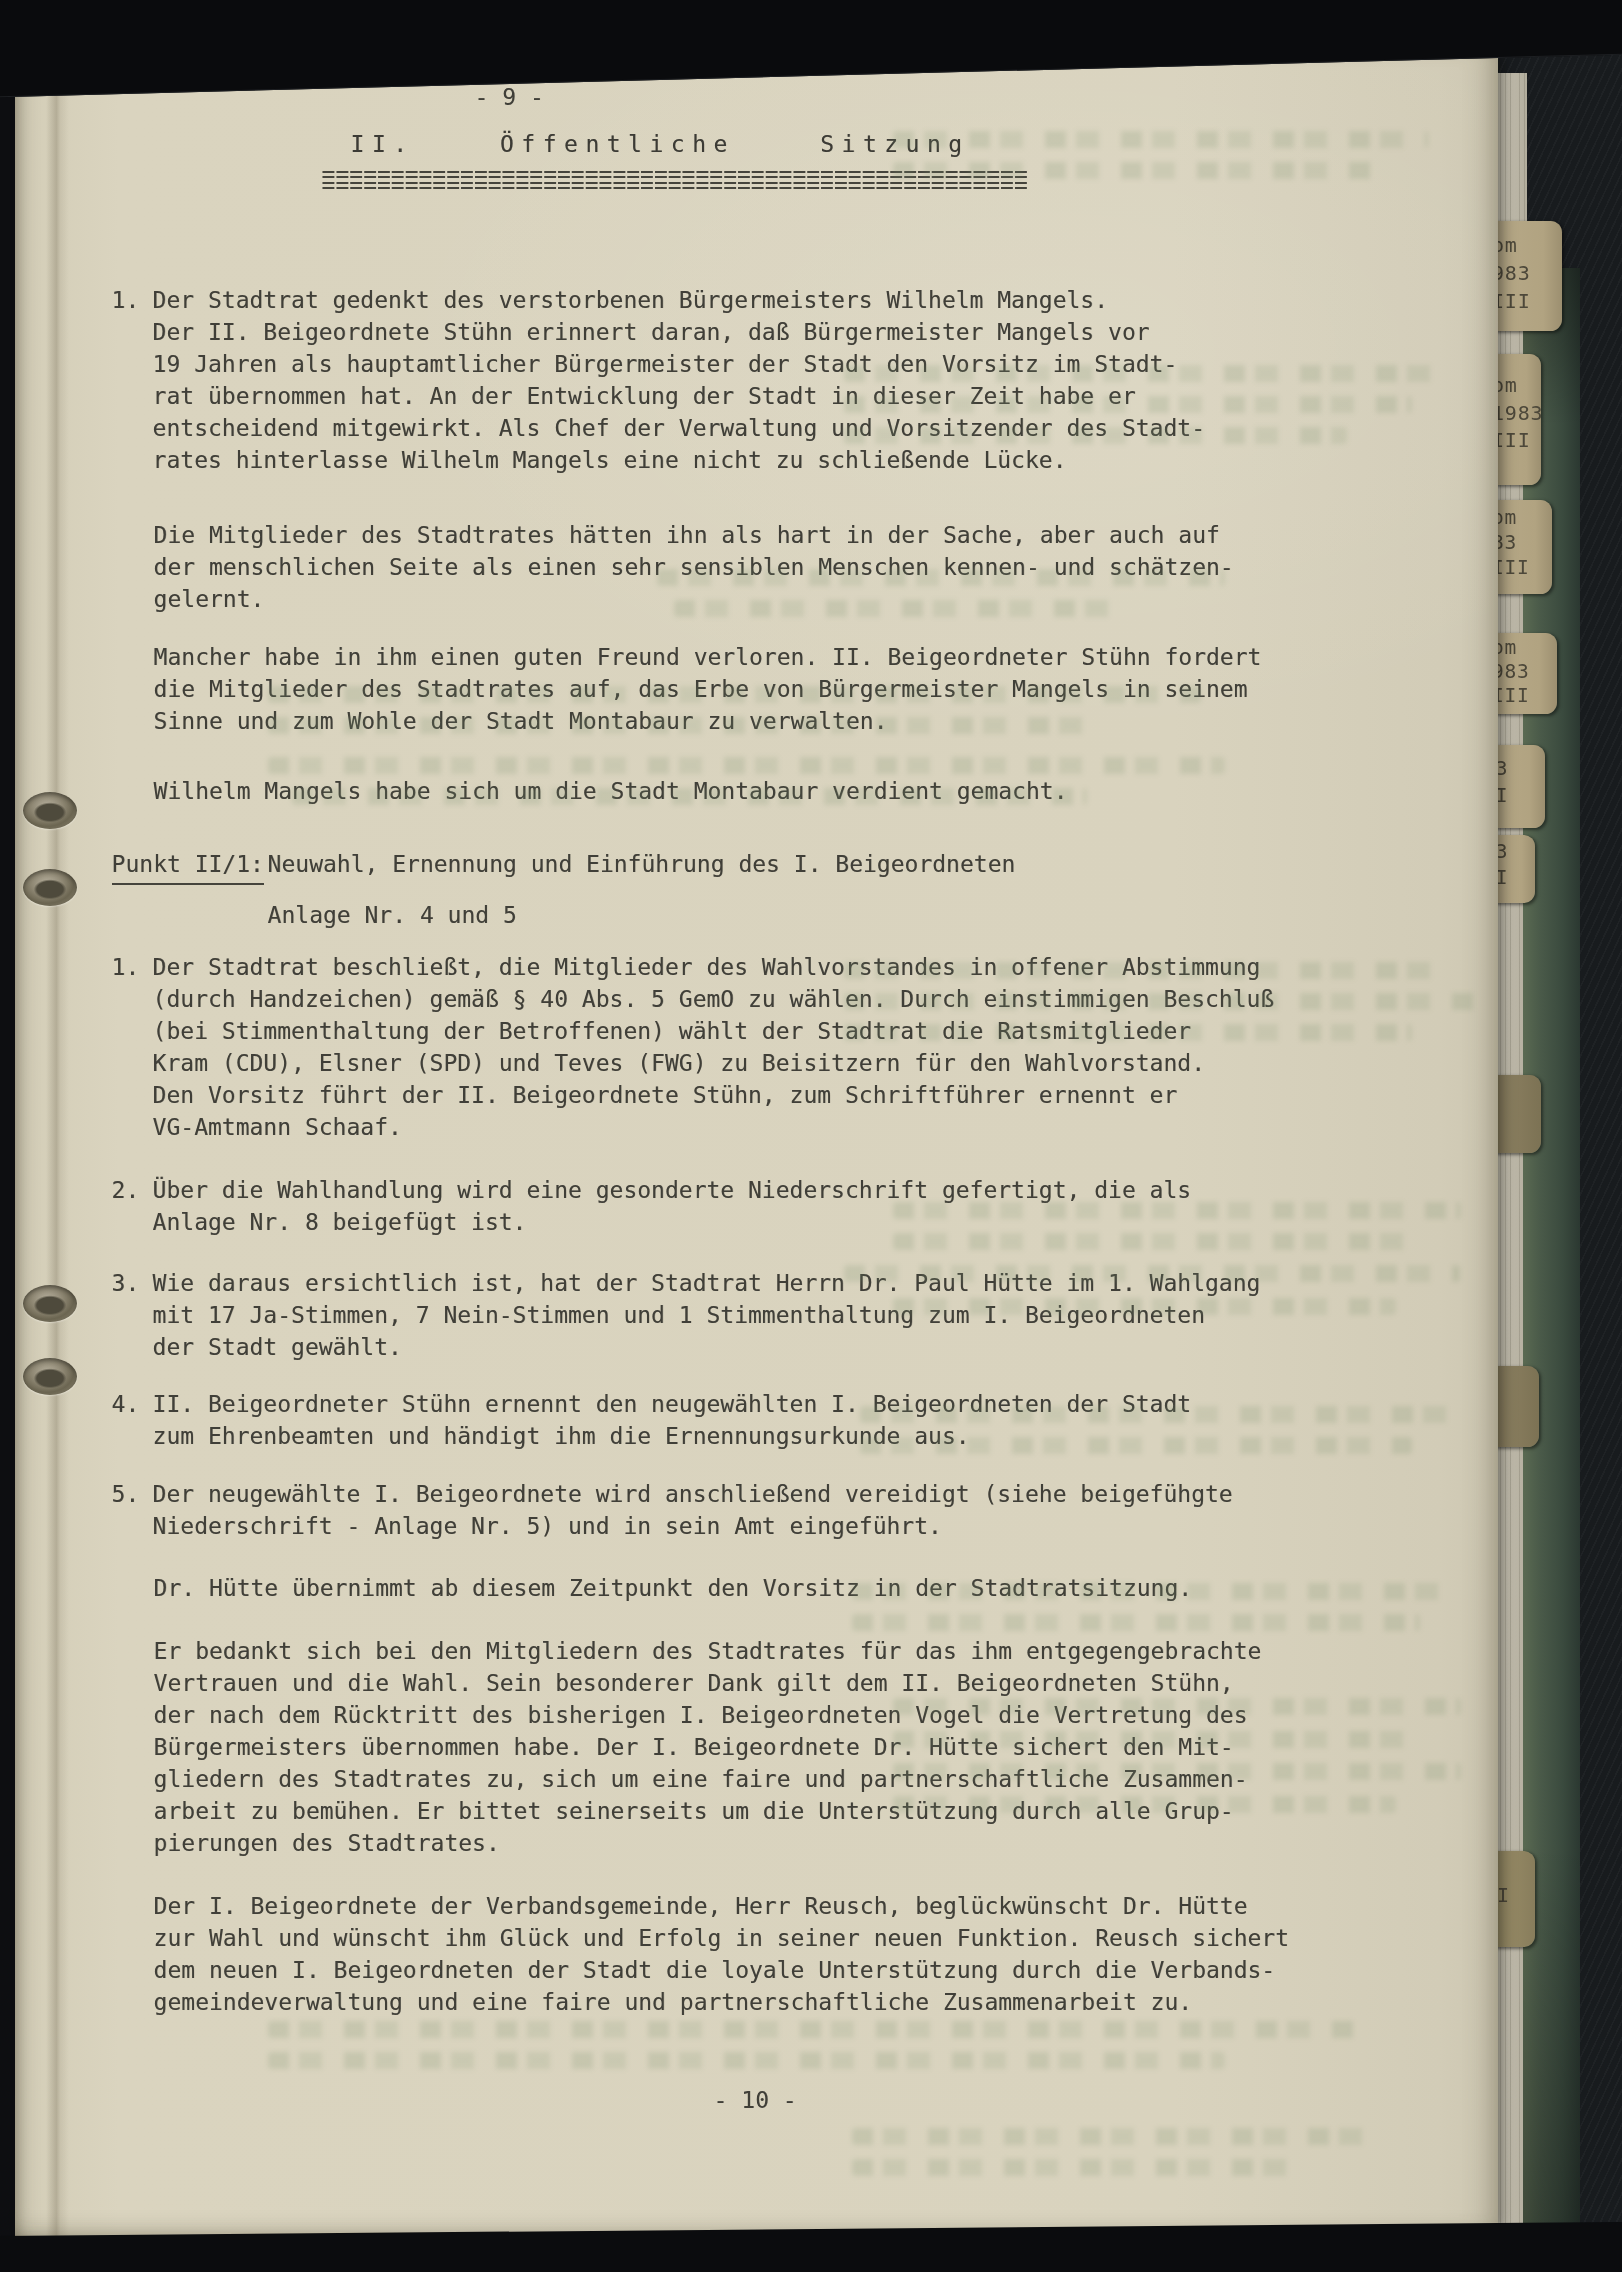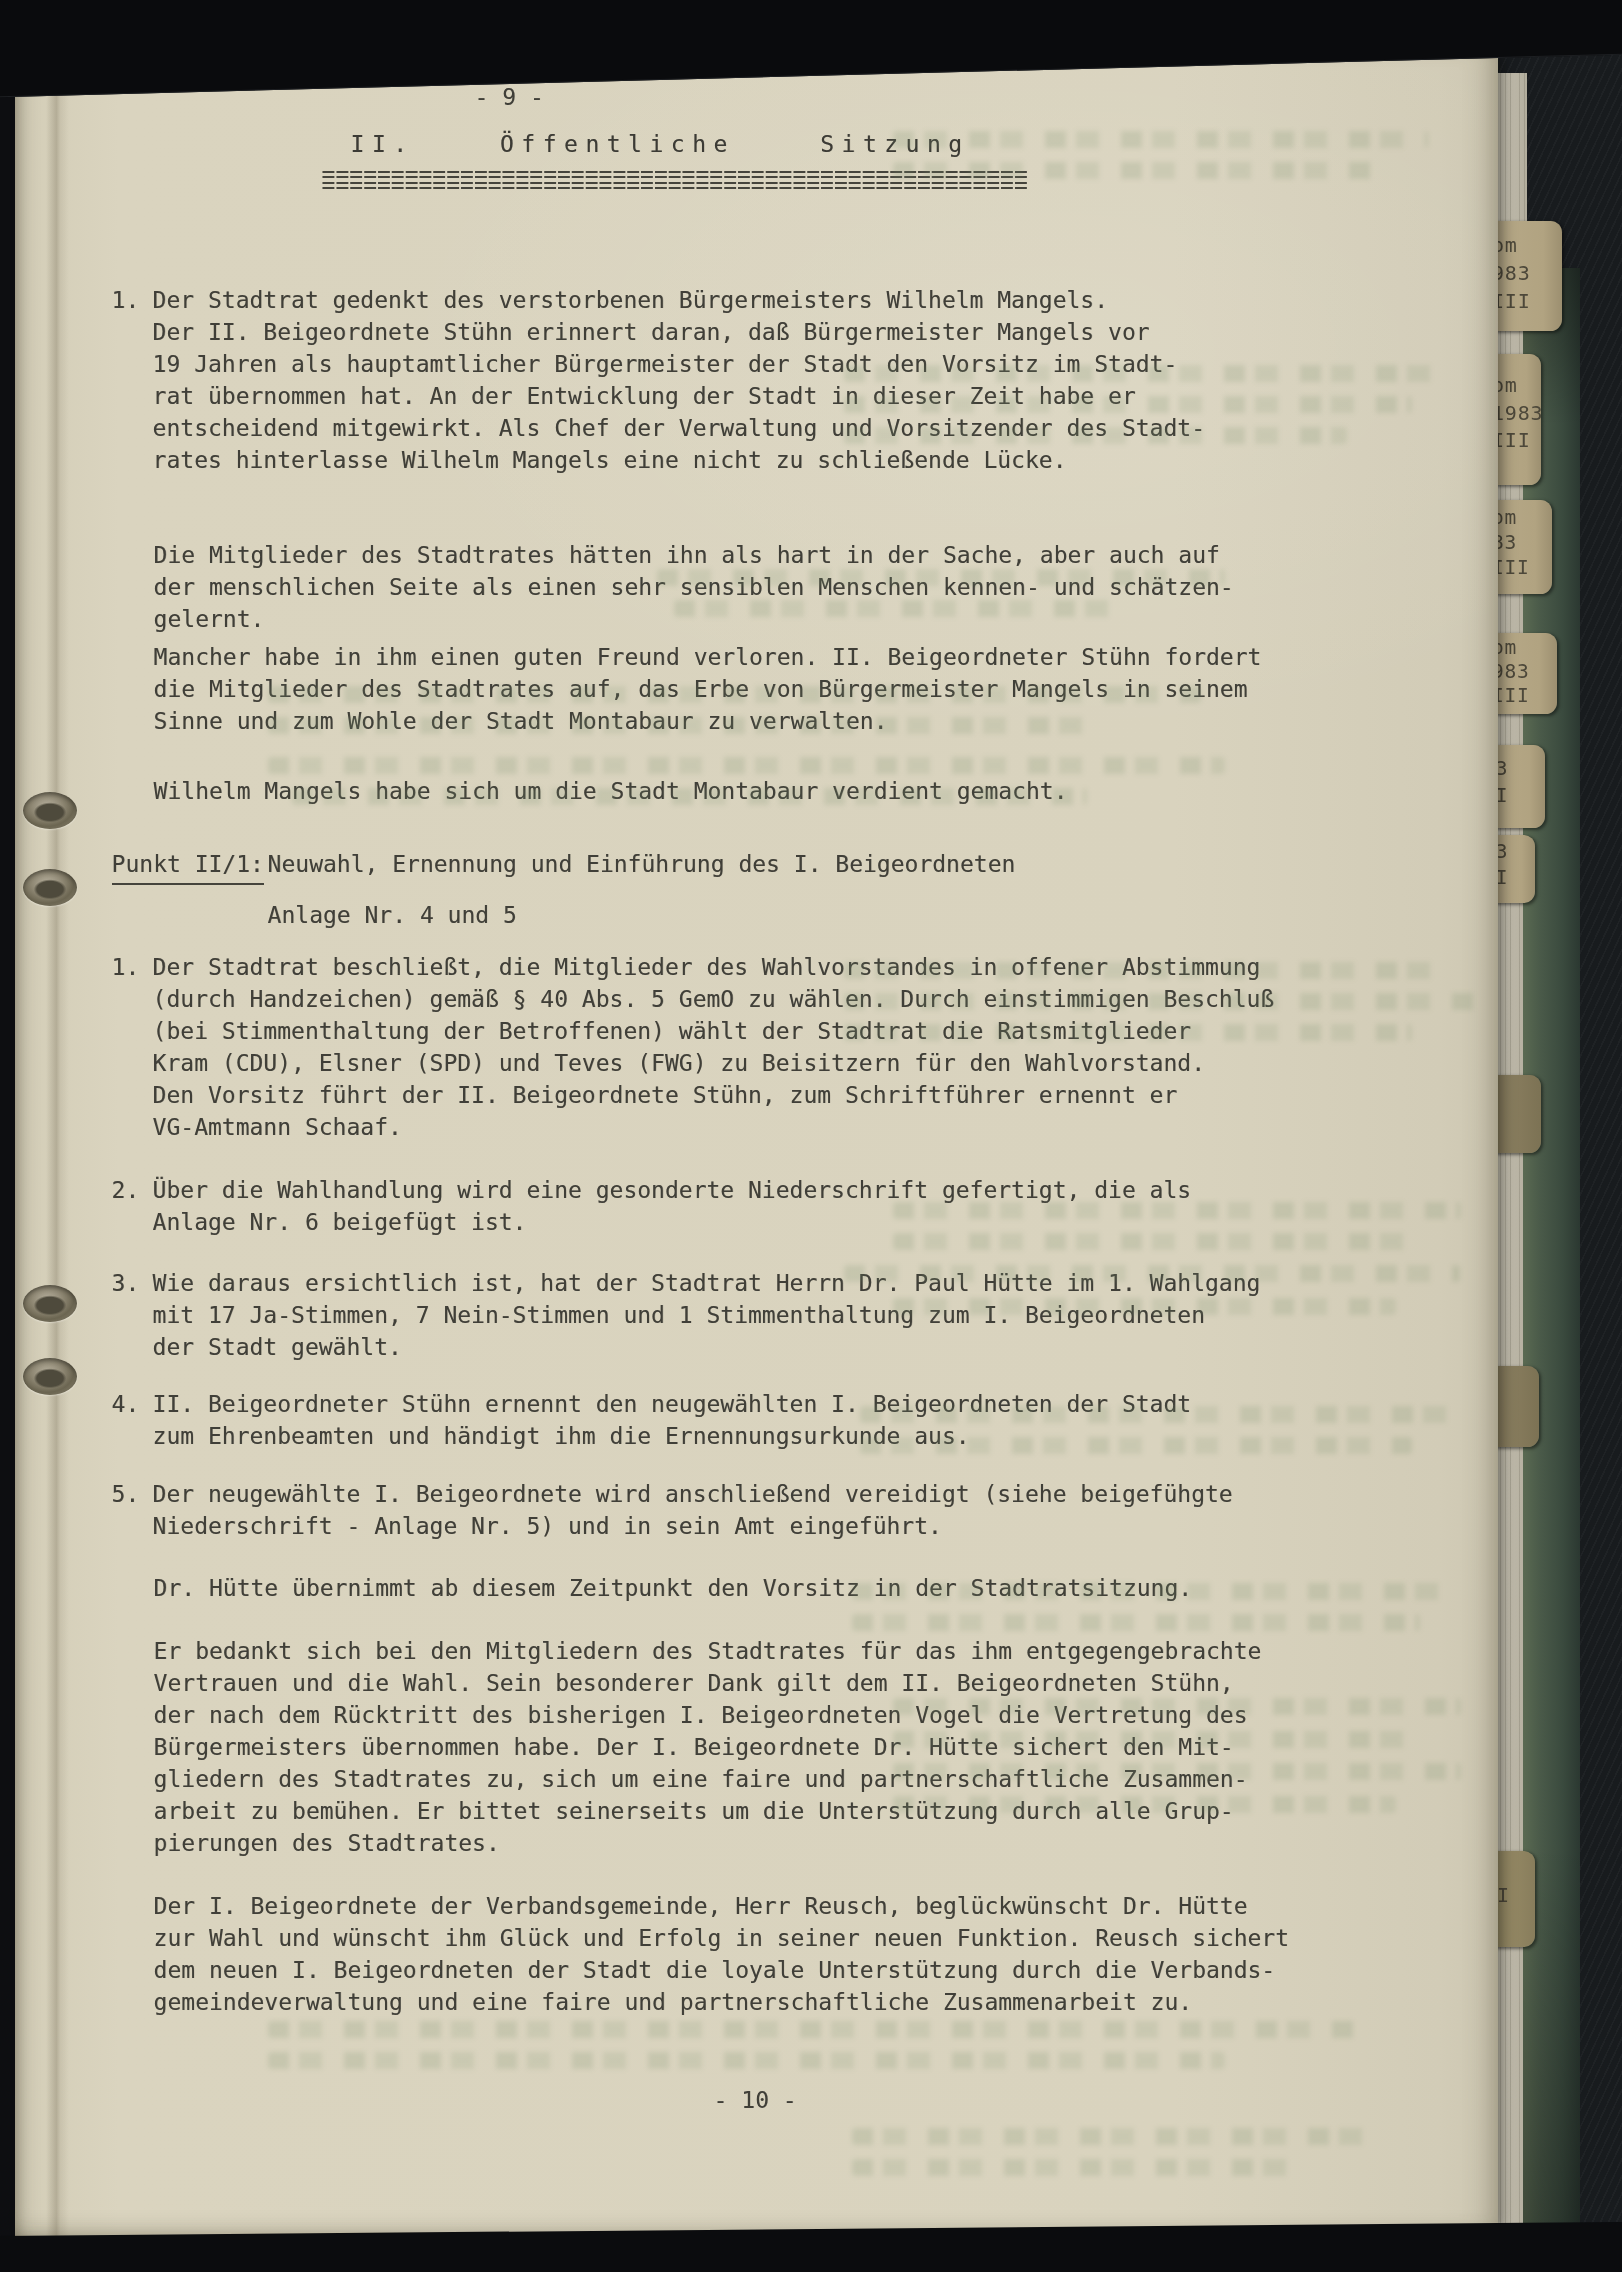--- a/index.html
+++ b/index.html
@@ -136,21 +136,21 @@
 
     <div class="item" style="top:237px;">
       <span class="num">1.</span>
       <div class="txt">Der Stadtrat gedenkt des verstorbenen Bürgermeisters Wilhelm Mangels.
 Der II. Beigeordnete Stühn erinnert daran, daß Bürgermeister Mangels vor
 19 Jahren als hauptamtlicher Bürgermeister der Stadt den Vorsitz im Stadt-
 rat übernommen hat. An der Entwicklung der Stadt in dieser Zeit habe er
 entscheidend mitgewirkt. Als Chef der Verwaltung und Vorsitzender des Stadt-
 rates hinterlasse Wilhelm Mangels eine nicht zu schließende Lücke.</div>
     </div>
-    <div class="tw para" style="top:492px;">Die Mitglieder des Stadtrates hätten ihn als hart in der Sache, aber auch auf
+    <div class="tw para" style="top:472px;">Die Mitglieder des Stadtrates hätten ihn als hart in der Sache, aber auch auf
 der menschlichen Seite als einen sehr sensiblen Menschen kennen- und schätzen-
 gelernt.</div>
     <div class="tw para" style="top:594px;">Mancher habe in ihm einen guten Freund verloren. II. Beigeordneter Stühn fordert
 die Mitglieder des Stadtrates auf, das Erbe von Bürgermeister Mangels in seinem
 Sinne und zum Wohle der Stadt Montabaur zu verwalten.</div>
     <div class="tw para" style="top:728px;text-align:right;">Wilhelm Mangels habe sich um die Stadt Montabaur verdient gemacht.</div>
 
     <div class="tw" style="left:97px;top:801px;"><span class="punkt-label">Punkt II/1:</span></div>
     <div class="tw" style="left:253px;top:801px;">Neuwahl, Ernennung und Einführung des I. Beigeordneten</div>
     <div class="tw" style="left:253px;top:852px;">Anlage Nr. 4 und 5</div>
@@ -160,21 +160,21 @@
       <div class="txt">Der Stadtrat beschließt, die Mitglieder des Wahlvorstandes in offener Abstimmung
 (durch Handzeichen) gemäß § 40 Abs. 5 GemO zu wählen. Durch einstimmigen Beschluß
 (bei Stimmenthaltung der Betroffenen) wählt der Stadtrat die Ratsmitglieder
 Kram (CDU), Elsner (SPD) und Teves (FWG) zu Beisitzern für den Wahlvorstand.
 Den Vorsitz führt der II. Beigeordnete Stühn, zum Schriftführer ernennt er
 VG-Amtmann Schaaf.</div>
     </div>
     <div class="item" style="top:1127px;">
       <span class="num">2.</span>
       <div class="txt">Über die Wahlhandlung wird eine gesonderte Niederschrift gefertigt, die als
-Anlage Nr. 6 beigefügt ist.</div>
+Anlage Nr. 8 beigefügt ist.</div>
     </div>
     <div class="item" style="top:1220px;">
       <span class="num">3.</span>
       <div class="txt">Wie daraus ersichtlich ist, hat der Stadtrat Herrn Dr. Paul Hütte im 1. Wahlgang
 mit 17 Ja-Stimmen, 7 Nein-Stimmen und 1 Stimmenthaltung zum I. Beigeordneten
 der Stadt gewählt.</div>
     </div>
     <div class="item" style="top:1341px;">
       <span class="num">4.</span>
       <div class="txt">II. Beigeordneter Stühn ernennt den neugewählten I. Beigeordneten der Stadt

